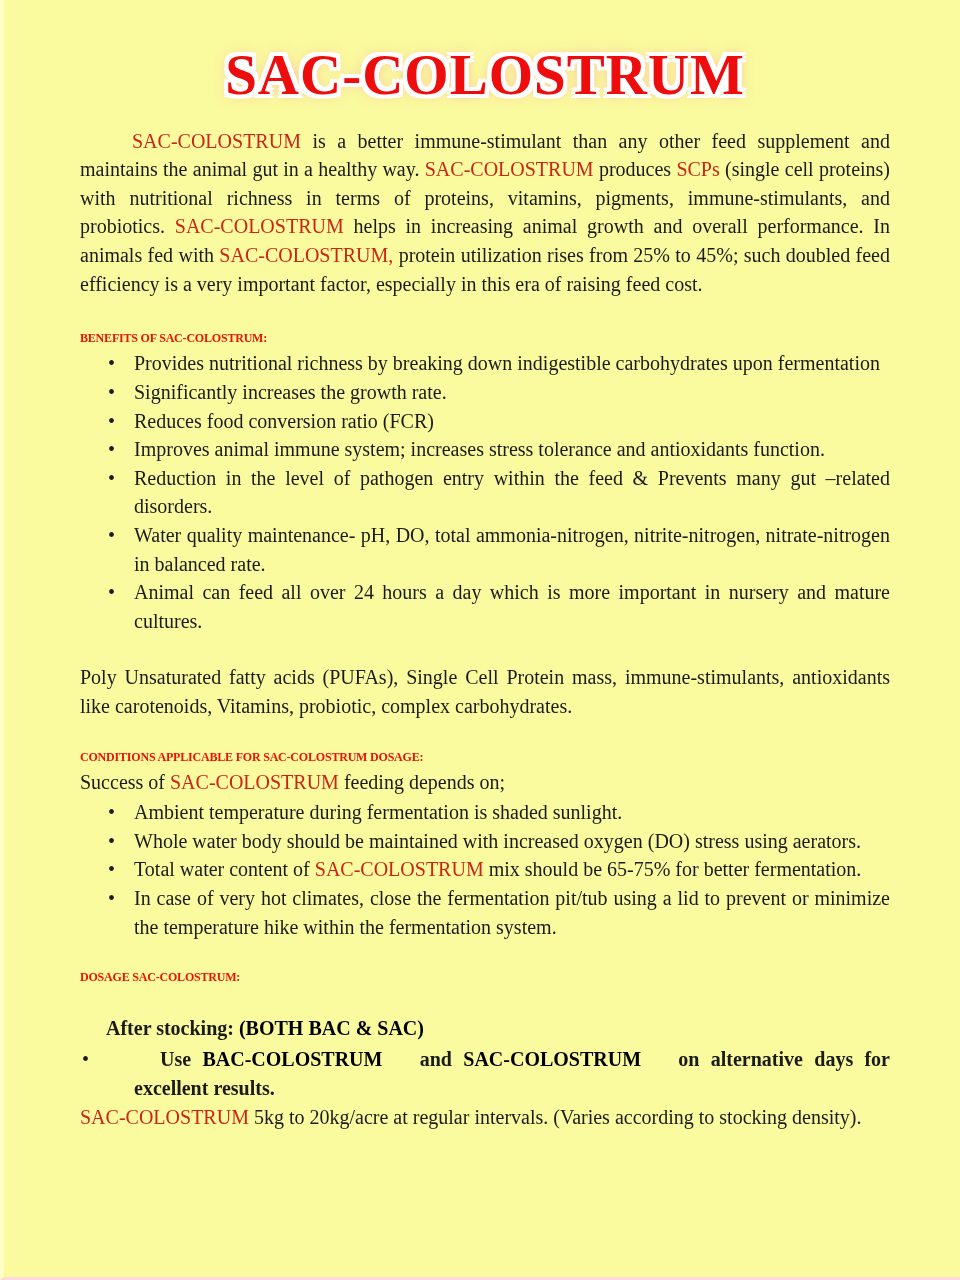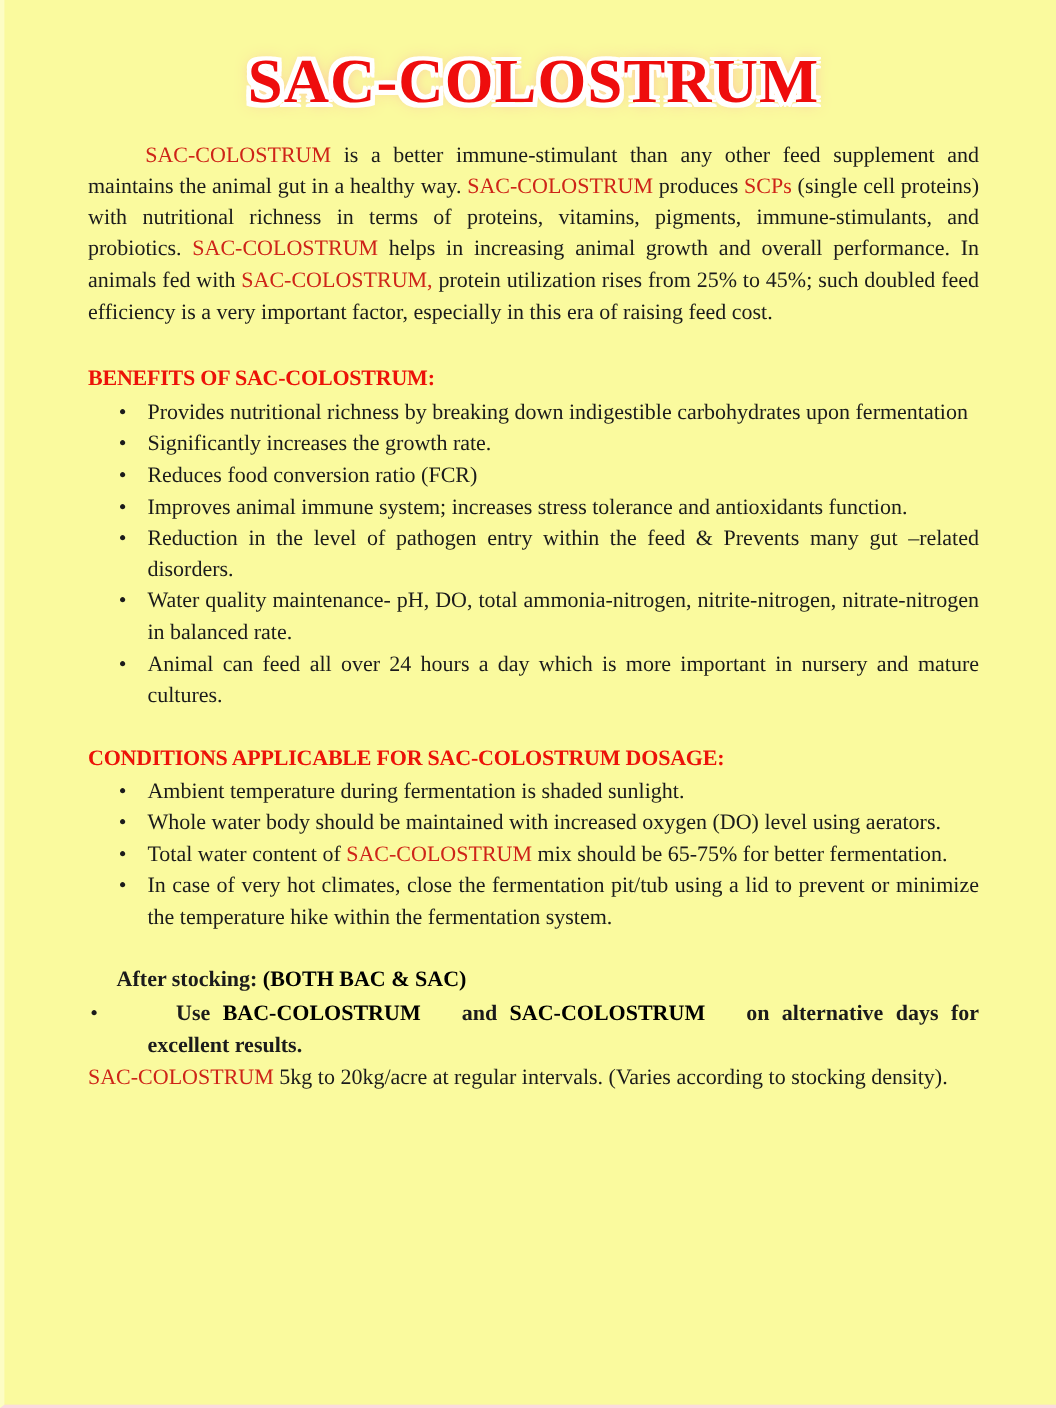--- a/index.html
+++ b/index.html
@@ -35,21 +35,21 @@
       -4px 0 0 #fff, 4px 0 0 #fff, 0 -4px 0 #fff, 0 4px 0 #fff,
       -3px -3px 0 #fff, 3px -3px 0 #fff, -3px 3px 0 #fff, 3px 3px 0 #fff,
       0 0 14px rgba(255,145,165,0.85);
   }
   .para { margin: 0; text-align: justify; }
   .intro { text-indent: 52px; margin-bottom: 32px; }
   .section { margin-bottom: 28px; }
   .section:last-child { margin-bottom: 0; }
   .sec-heading {
     margin: 0 0 2px 0;
-    font-size: 20px;
+    font-size: 12px;
     font-weight: 700;
     color: #EC1208;
     letter-spacing: -0.2px;
   }
   .lead { margin: 0; }
   ul.bullets { list-style: none; margin: 2px 0 0 0; padding: 0 0 0 28px; }
   ul.bullets li { display: flex; }
   ul.bullets .dot { flex: 0 0 26px; }
   ul.bullets .btext { flex: 1; text-align: justify; }
   ul.bullets.wide { padding-left: 2px; }
@@ -96,45 +96,48 @@
           <span class="btext"><span>Water quality maintenance- pH, DO, total ammonia-nitrogen, nitrite-nitrogen, nitrate-nitrogen in balanced rate.</span></span>
         </li>
         <li>
           <span class="dot">•</span>
           <span class="btext"><span>Animal can feed all over 24 hours a day which is more important in nursery and mature cultures.</span></span>
         </li>
       </ul>
   </div>
 
   <div class="section">
+    <p class="para"><span>Poly Unsaturated fatty acids (PUFAs), Single Cell Protein mass, immune-stimulants, antioxidants like carotenoids, Vitamins, probiotic, complex carbohydrates.</span></p>
   </div>
 
   <div class="section">
     <h2 class="sec-heading">CONDITIONS APPLICABLE FOR SAC-COLOSTRUM DOSAGE:</h2>
+    <p class="para lead"><span>Success of  </span><span class="r-red">SAC-COLOSTRUM</span><span> feeding depends on;</span></p>
     <ul class="bullets">
         <li>
           <span class="dot">•</span>
           <span class="btext"><span>Ambient temperature during fermentation is shaded sunlight.</span></span>
         </li>
         <li>
           <span class="dot">•</span>
-          <span class="btext"><span>Whole water body should be maintained with increased oxygen (DO) level using aerators.</span></span>
+          <span class="btext"><span>Whole water body should be maintained with increased oxygen (DO) stress using aerators.</span></span>
         </li>
         <li>
           <span class="dot">•</span>
           <span class="btext"><span>Total water content of  </span><span class="r-red">SAC-COLOSTRUM</span><span> mix should be 65-75% for better fermentation.</span></span>
         </li>
         <li>
           <span class="dot">•</span>
           <span class="btext"><span>In case of very hot climates, close the fermentation pit/tub using a lid to prevent or minimize the temperature hike within the fermentation system.</span></span>
         </li>
       </ul>
   </div>
 
   <div class="section">
+    <h2 class="sec-heading">DOSAGE SAC-COLOSTRUM:</h2>
   </div>
 
   <div class="section">
     <p class="para"><span class="r-bold">After stocking: </span><span class="r-redbold">(BOTH BAC &amp; SAC)</span></p>
     <ul class="bullets wide">
         <li>
           <span class="dot">•</span>
           <span class="btext"><span class="r-bold">Use </span><span class="r-redbold">BAC-COLOSTRUM</span><span class="r-bold"> and </span><span class="r-redbold">SAC-COLOSTRUM</span><span class="r-bold"> on alternative days for excellent results.</span></span>
         </li>
       </ul>

